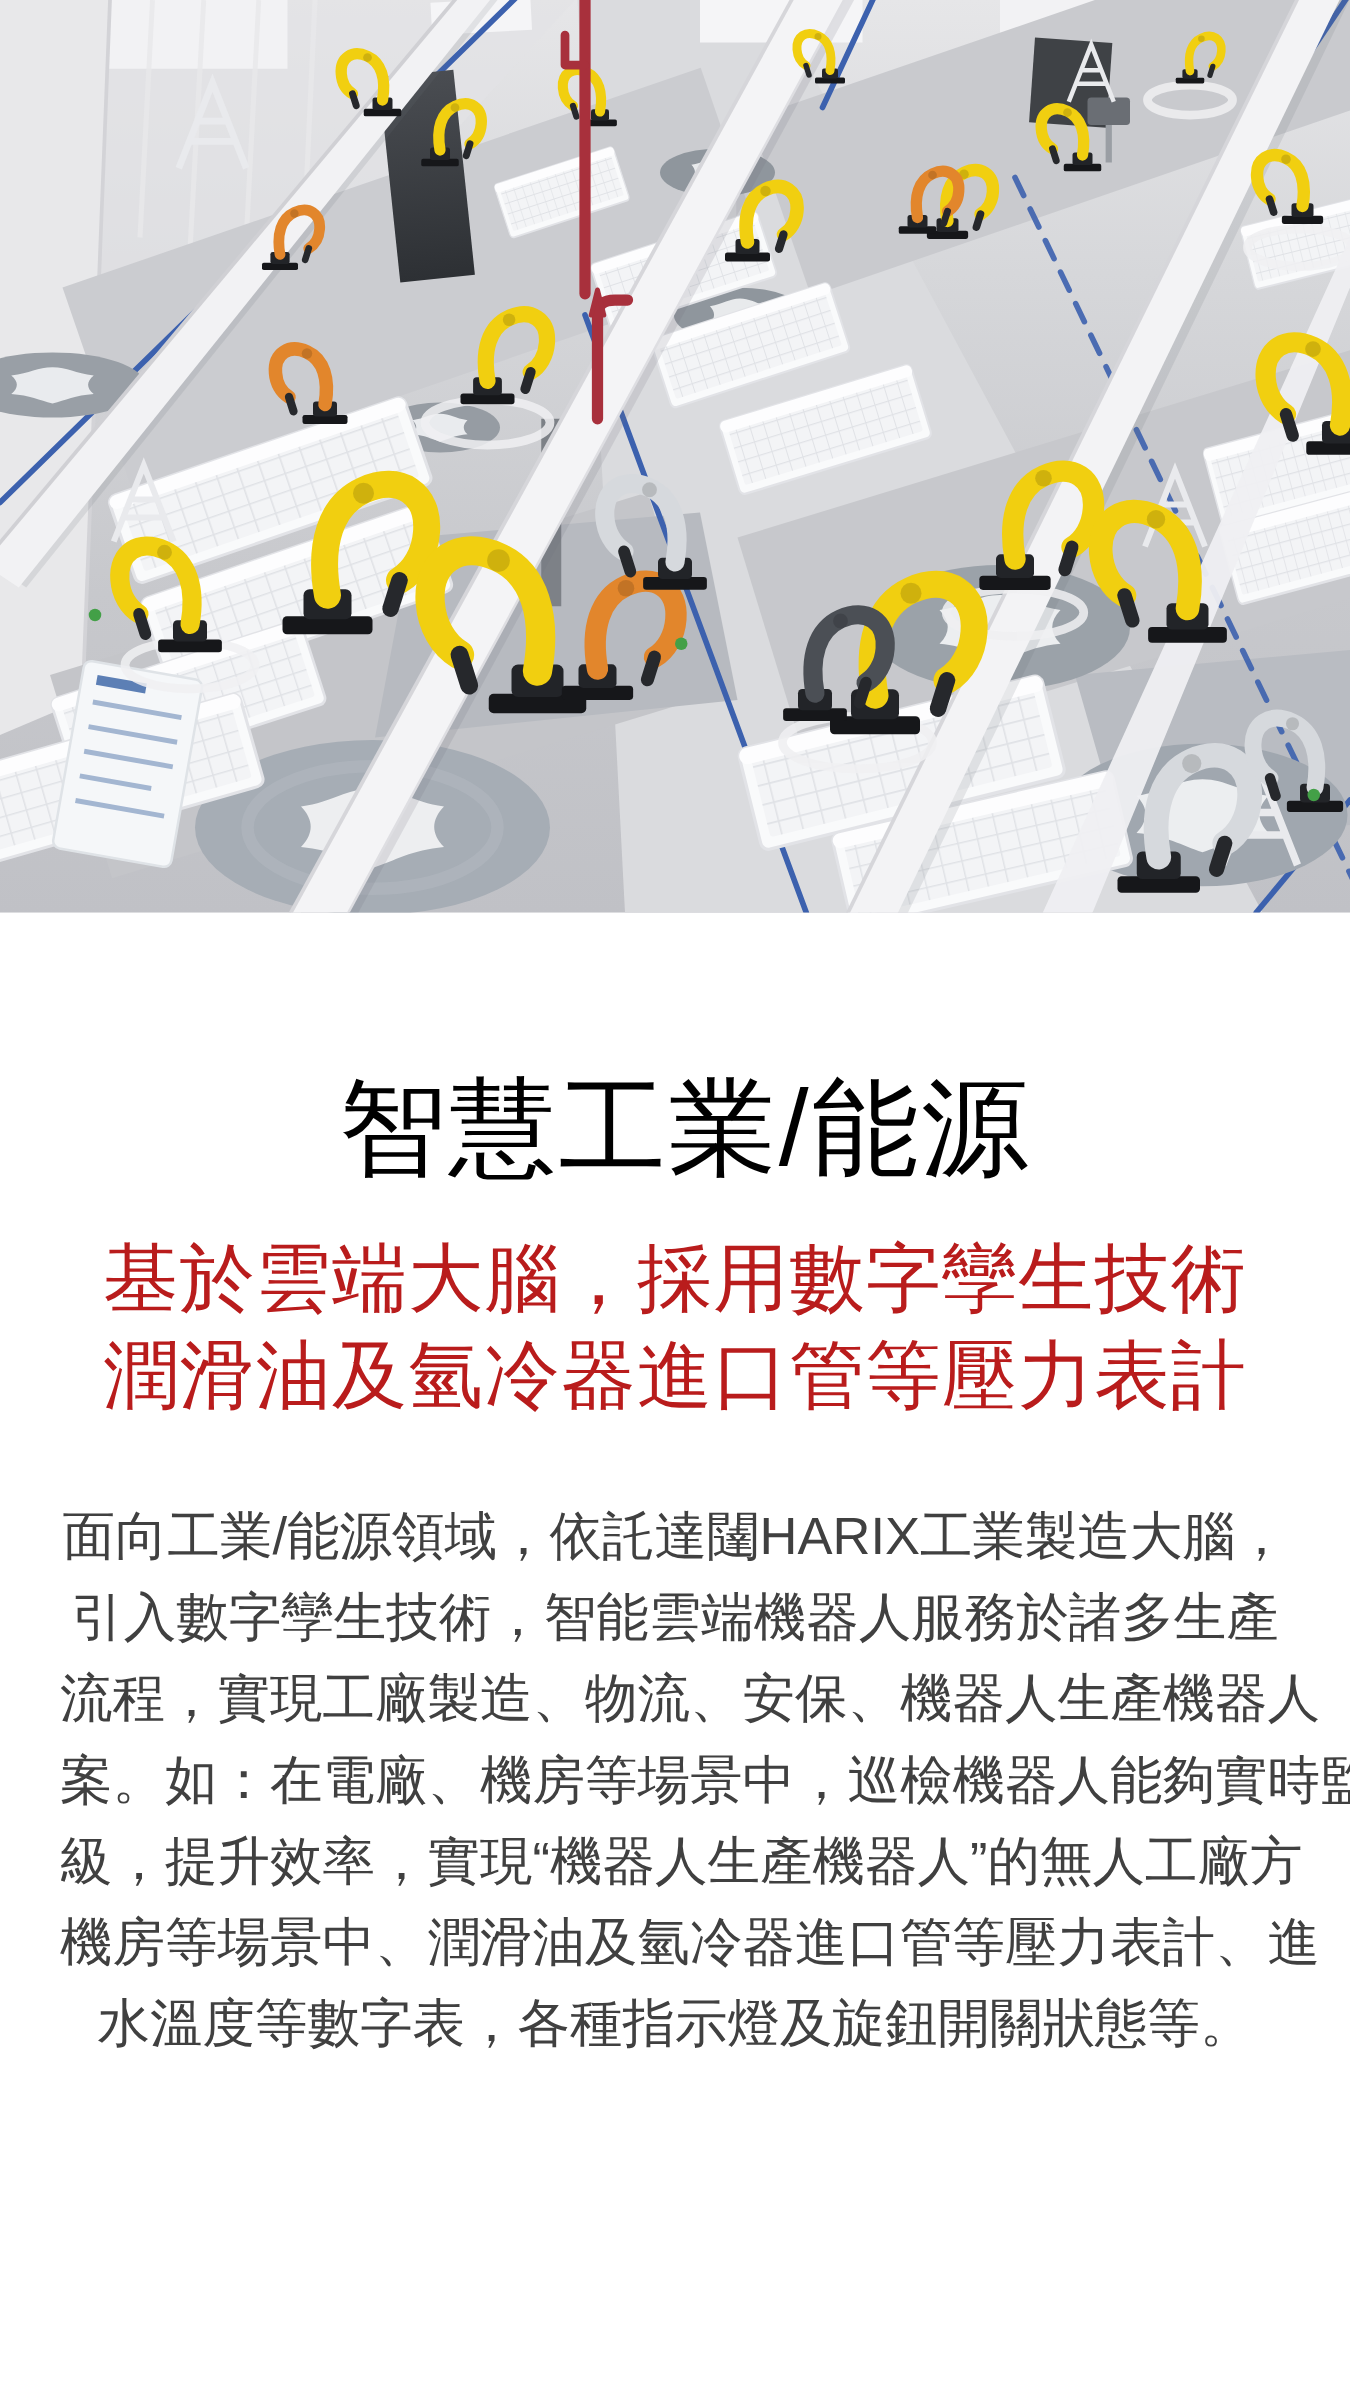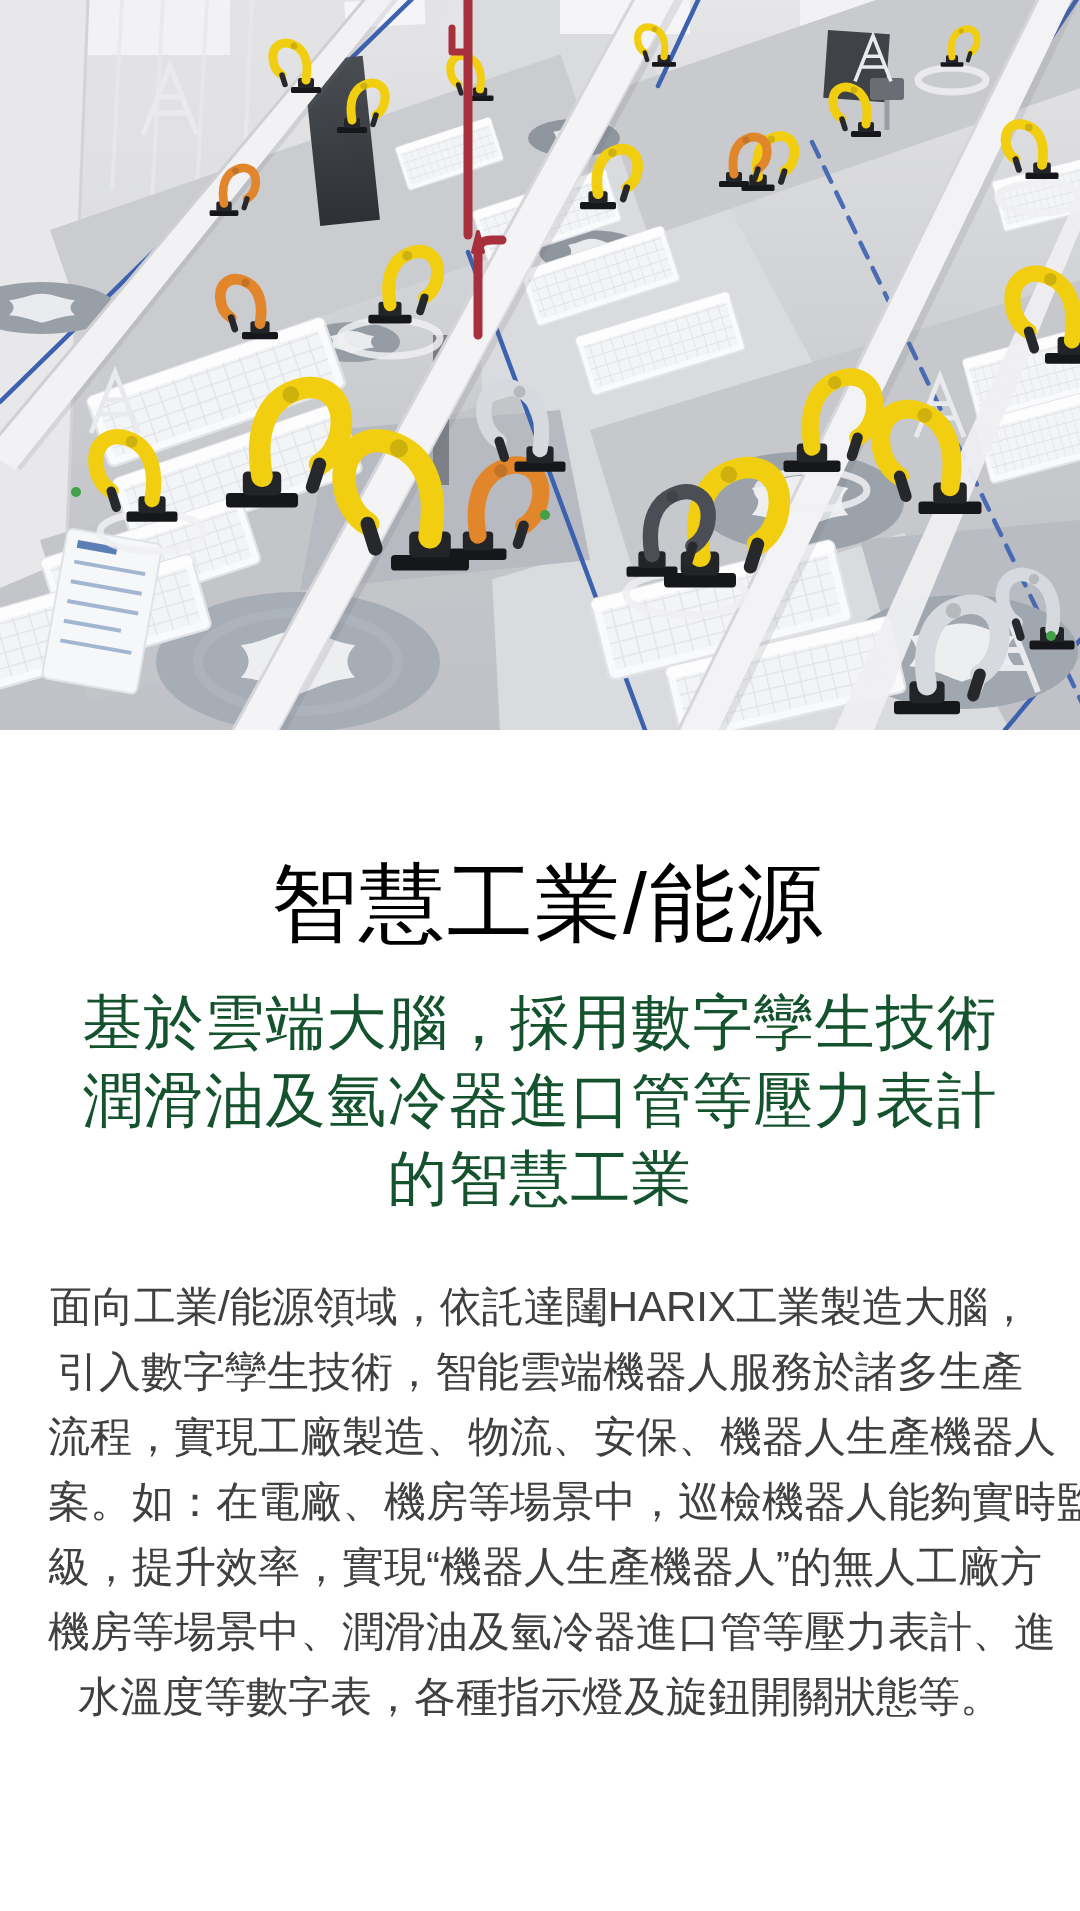--- a/index.html
+++ b/index.html
@@ -27,21 +27,21 @@
     font-weight: 500;
     letter-spacing: 2px;
     color: #000000;
   }
   .subtitle {
     margin-top: 26px;
     font-size: 60px;
     line-height: 78px;
     font-weight: 500;
     letter-spacing: 1px;
-    color: #14532d;
+    color: #b91c1c;
   }
   .bodytext {
     margin: 56px auto 0 auto;
     width: 984px;
     font-size: 42px;
     line-height: 65px;
     font-weight: 400;
     color: #404040;
   }
   .line { white-space: nowrap; }
@@ -267,21 +267,20 @@
       </g>
     </svg>
   </div>
 
   <div class="content">
     <div class="title">智慧工業/能源</div>
 
     <div class="subtitle">
       <div class="line">基於雲端大腦，採用數字孿生技術</div>
       <div class="line">潤滑油及氫冷器進口管等壓力表計</div>
-      <div class="line">的智慧工業</div>
     </div>
 
     <div class="bodytext">
       <div class="line">面向工業/能源領域，依託達闥HARIX工業製造大腦，</div>
       <div class="line">引入數字孿生技術，智能雲端機器人服務於諸多生產</div>
       <div class="line">流程，實現工廠製造、物流、安保、機器人生產機器人</div>
       <div class="line">案。如：在電廠、機房等場景中，巡檢機器人能夠實時監</div>
       <div class="line">級，提升效率，實現“機器人生產機器人”的無人工廠方</div>
       <div class="line">機房等場景中、潤滑油及氫冷器進口管等壓力表計、進</div>
       <div class="line">水溫度等數字表，各種指示燈及旋鈕開關狀態等。</div>

